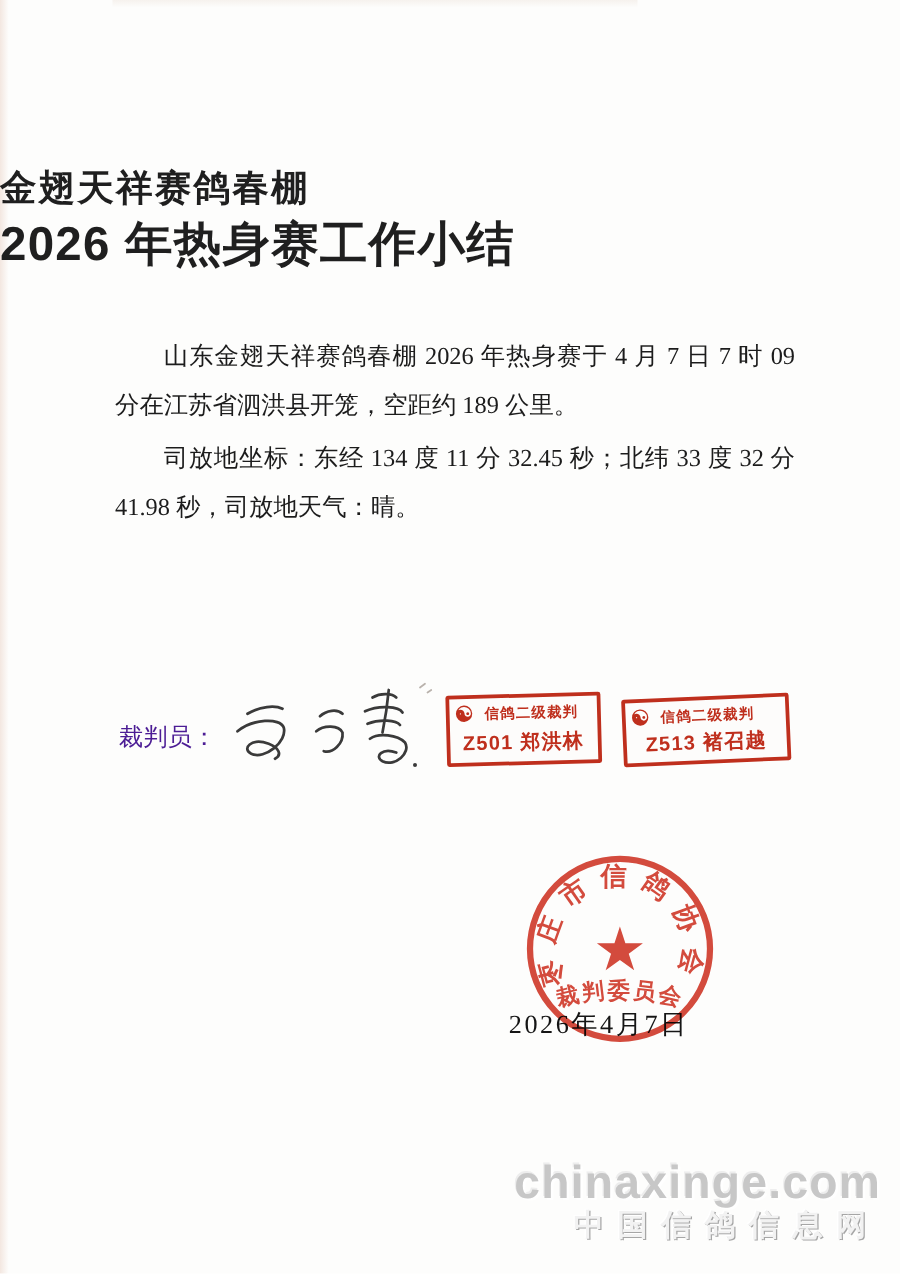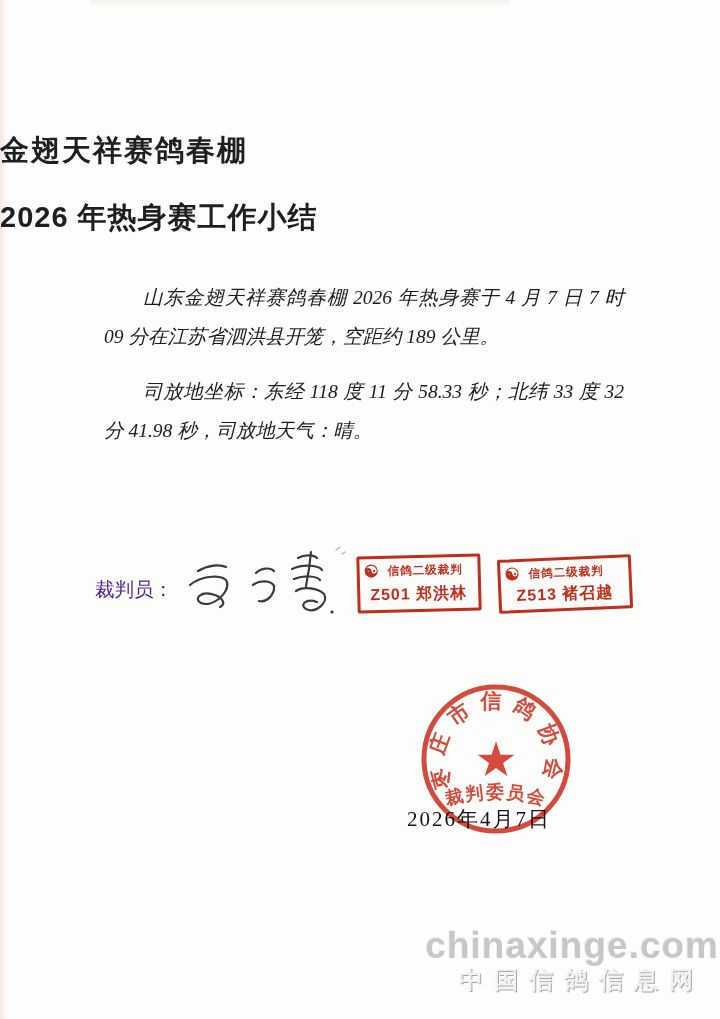--- a/index.html
+++ b/index.html
@@ -24,29 +24,29 @@
   }
 
   .title {
     position: absolute; left: 0; right: 0;
     text-align: left;
     font-family: "Liberation Sans", sans-serif;
     font-weight: 700;
     color: #1f1f1f;
   }
   .title-1 { top: 131px; font-size: 29px; letter-spacing: 2px; }
-  .title-2 { top: 170px; font-size: 29px; letter-spacing: 1px; margin-top: 28px; }
+  .title-2 { top: 170px; font-size: 38px; letter-spacing: 1px; }
 
   .body-text {
     position: absolute; left: 88px; top: 262px; width: 552px;
     font-size: 19.5px; line-height: 39px;
     color: #1c1c1c;
     text-align: justify;
   }
-  .body-text p { text-indent: 2em; margin: 16px; font-style: italic; }
+  .body-text p { text-indent: 2em; margin: 4px; }
 
   .judge-label {
     position: absolute; left: 95px; top: 576px;
     font-size: 19.5px; color: #4c1d95;
   }
   .signature-svg {
     position: absolute; left: 160px; top: 538px;
   }
 
   .cert-stamp {
@@ -84,21 +84,21 @@
     font-size: 21px; letter-spacing: 2px; color: #151515;
   }
 
   .seal-svg {
     position: absolute; left: 414px; top: 677px;
     mix-blend-mode: multiply;
     opacity: 0.92;
   }
 
   .wm-site {
-    position: absolute; right: 1px; top: 925px;
+    position: absolute; right: 15px; top: 925px;
     font-family: "Liberation Sans", sans-serif;
     font-weight: 700; font-size: 37px; letter-spacing: 1px;
     color: #c7c7c7;
     text-shadow: 2px 2px 1px #ffffff, -1px -1px 0px #ededed;
   }
   .wm-name {
     position: absolute; right: 16px; top: 964px;
     font-family: "Liberation Sans", sans-serif;
     font-weight: 700; font-size: 24px; letter-spacing: 11px;
     color: #f2f2f2;
@@ -110,21 +110,21 @@
 
 <div class="page">
   <div class="scan-edge-left"></div>
   <div class="scan-edge-top"></div>
 
   <div class="title title-1">金翅天祥赛鸽春棚</div>
   <div class="title title-2">2026 年热身赛工作小结</div>
 
   <div class="body-text">
     <p>山东金翅天祥赛鸽春棚 2026 年热身赛于 4 月 7 日 7 时 09 分在江苏省泗洪县开笼，空距约 189 公里。</p>
-    <p>司放地坐标：东经 118 度 11 分 58.33 秒；北纬 33 度 32 分 41.98 秒，司放地天气：晴。</p>
+    <p>司放地坐标：东经 134 度 11 分 32.45 秒；北纬 33 度 32 分 41.98 秒，司放地天气：晴。</p>
   </div>
 
   <div class="judge-label">裁判员：</div>
 
   <svg class="signature-svg" width="205" height="95" viewBox="0 0 205 95">
     <g fill="none" stroke="#3a3a3a" stroke-width="2.2" stroke-linecap="round" stroke-linejoin="round">
 
       <path d="M38,33 C48,27 60,26 66,29"></path>
       <path d="M30,47 C42,37 64,36 67,44 C70,55 52,70 41,65 C33,61 41,52 55,57 C63,60 66,66 60,69"></path>
 

